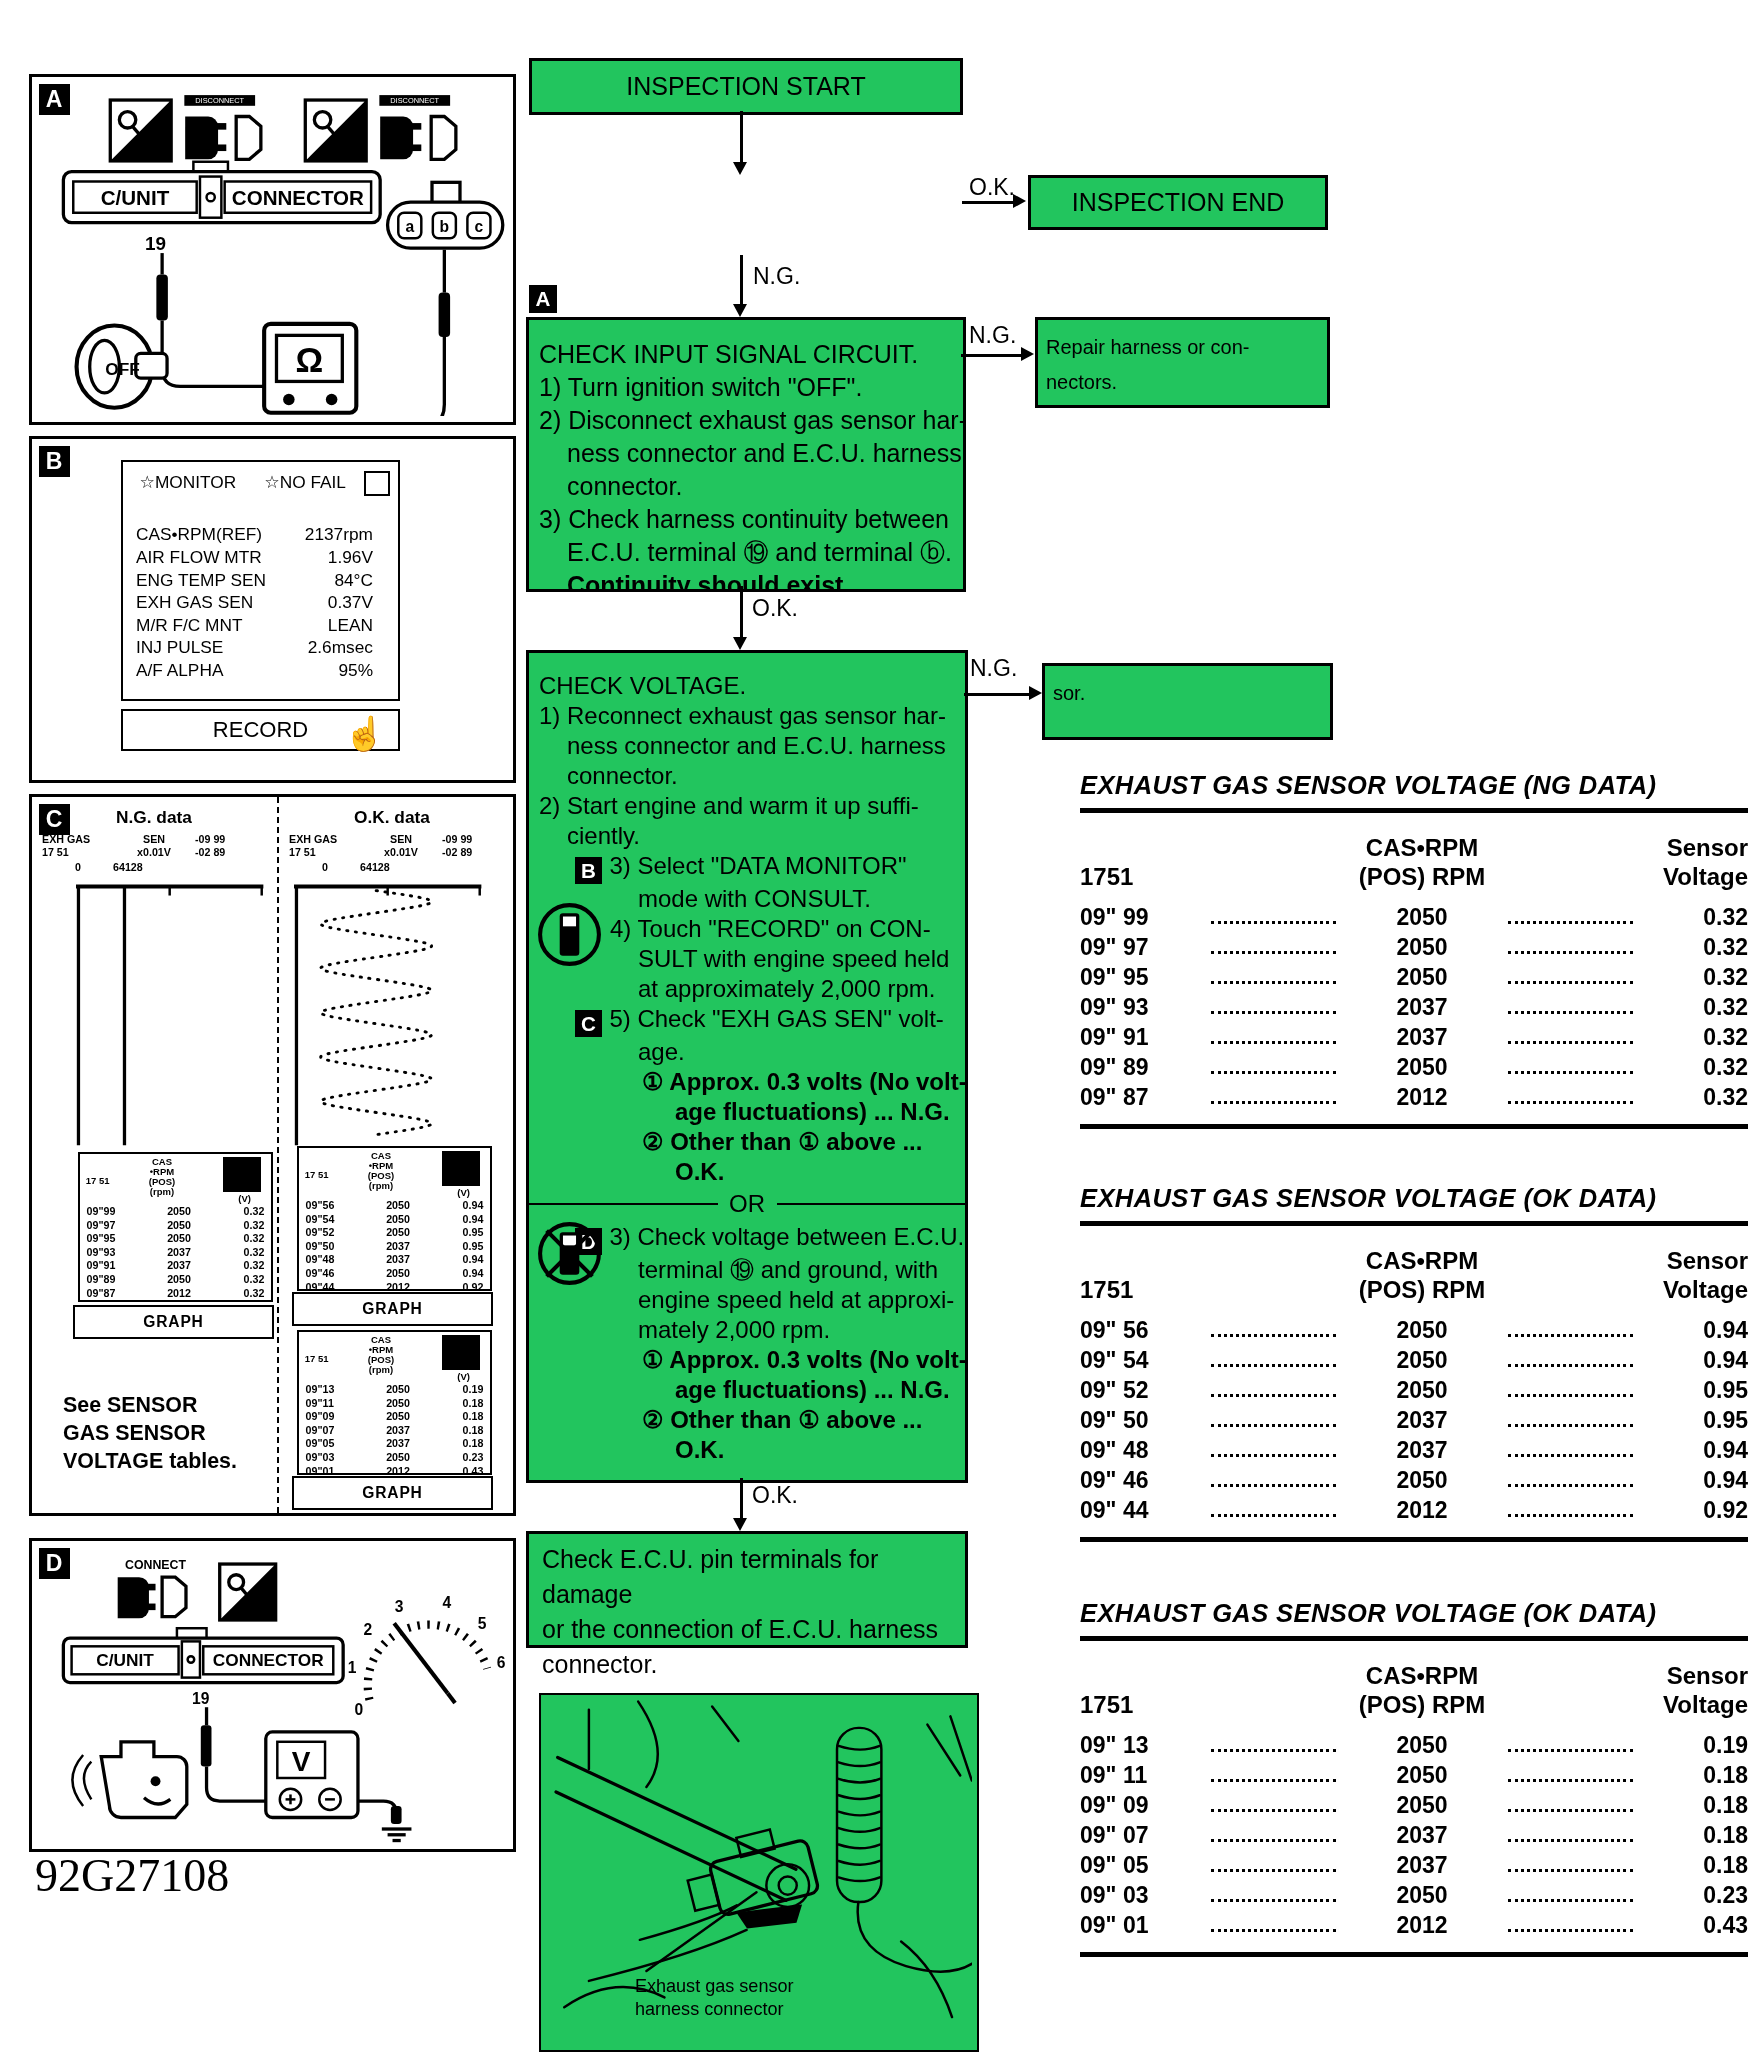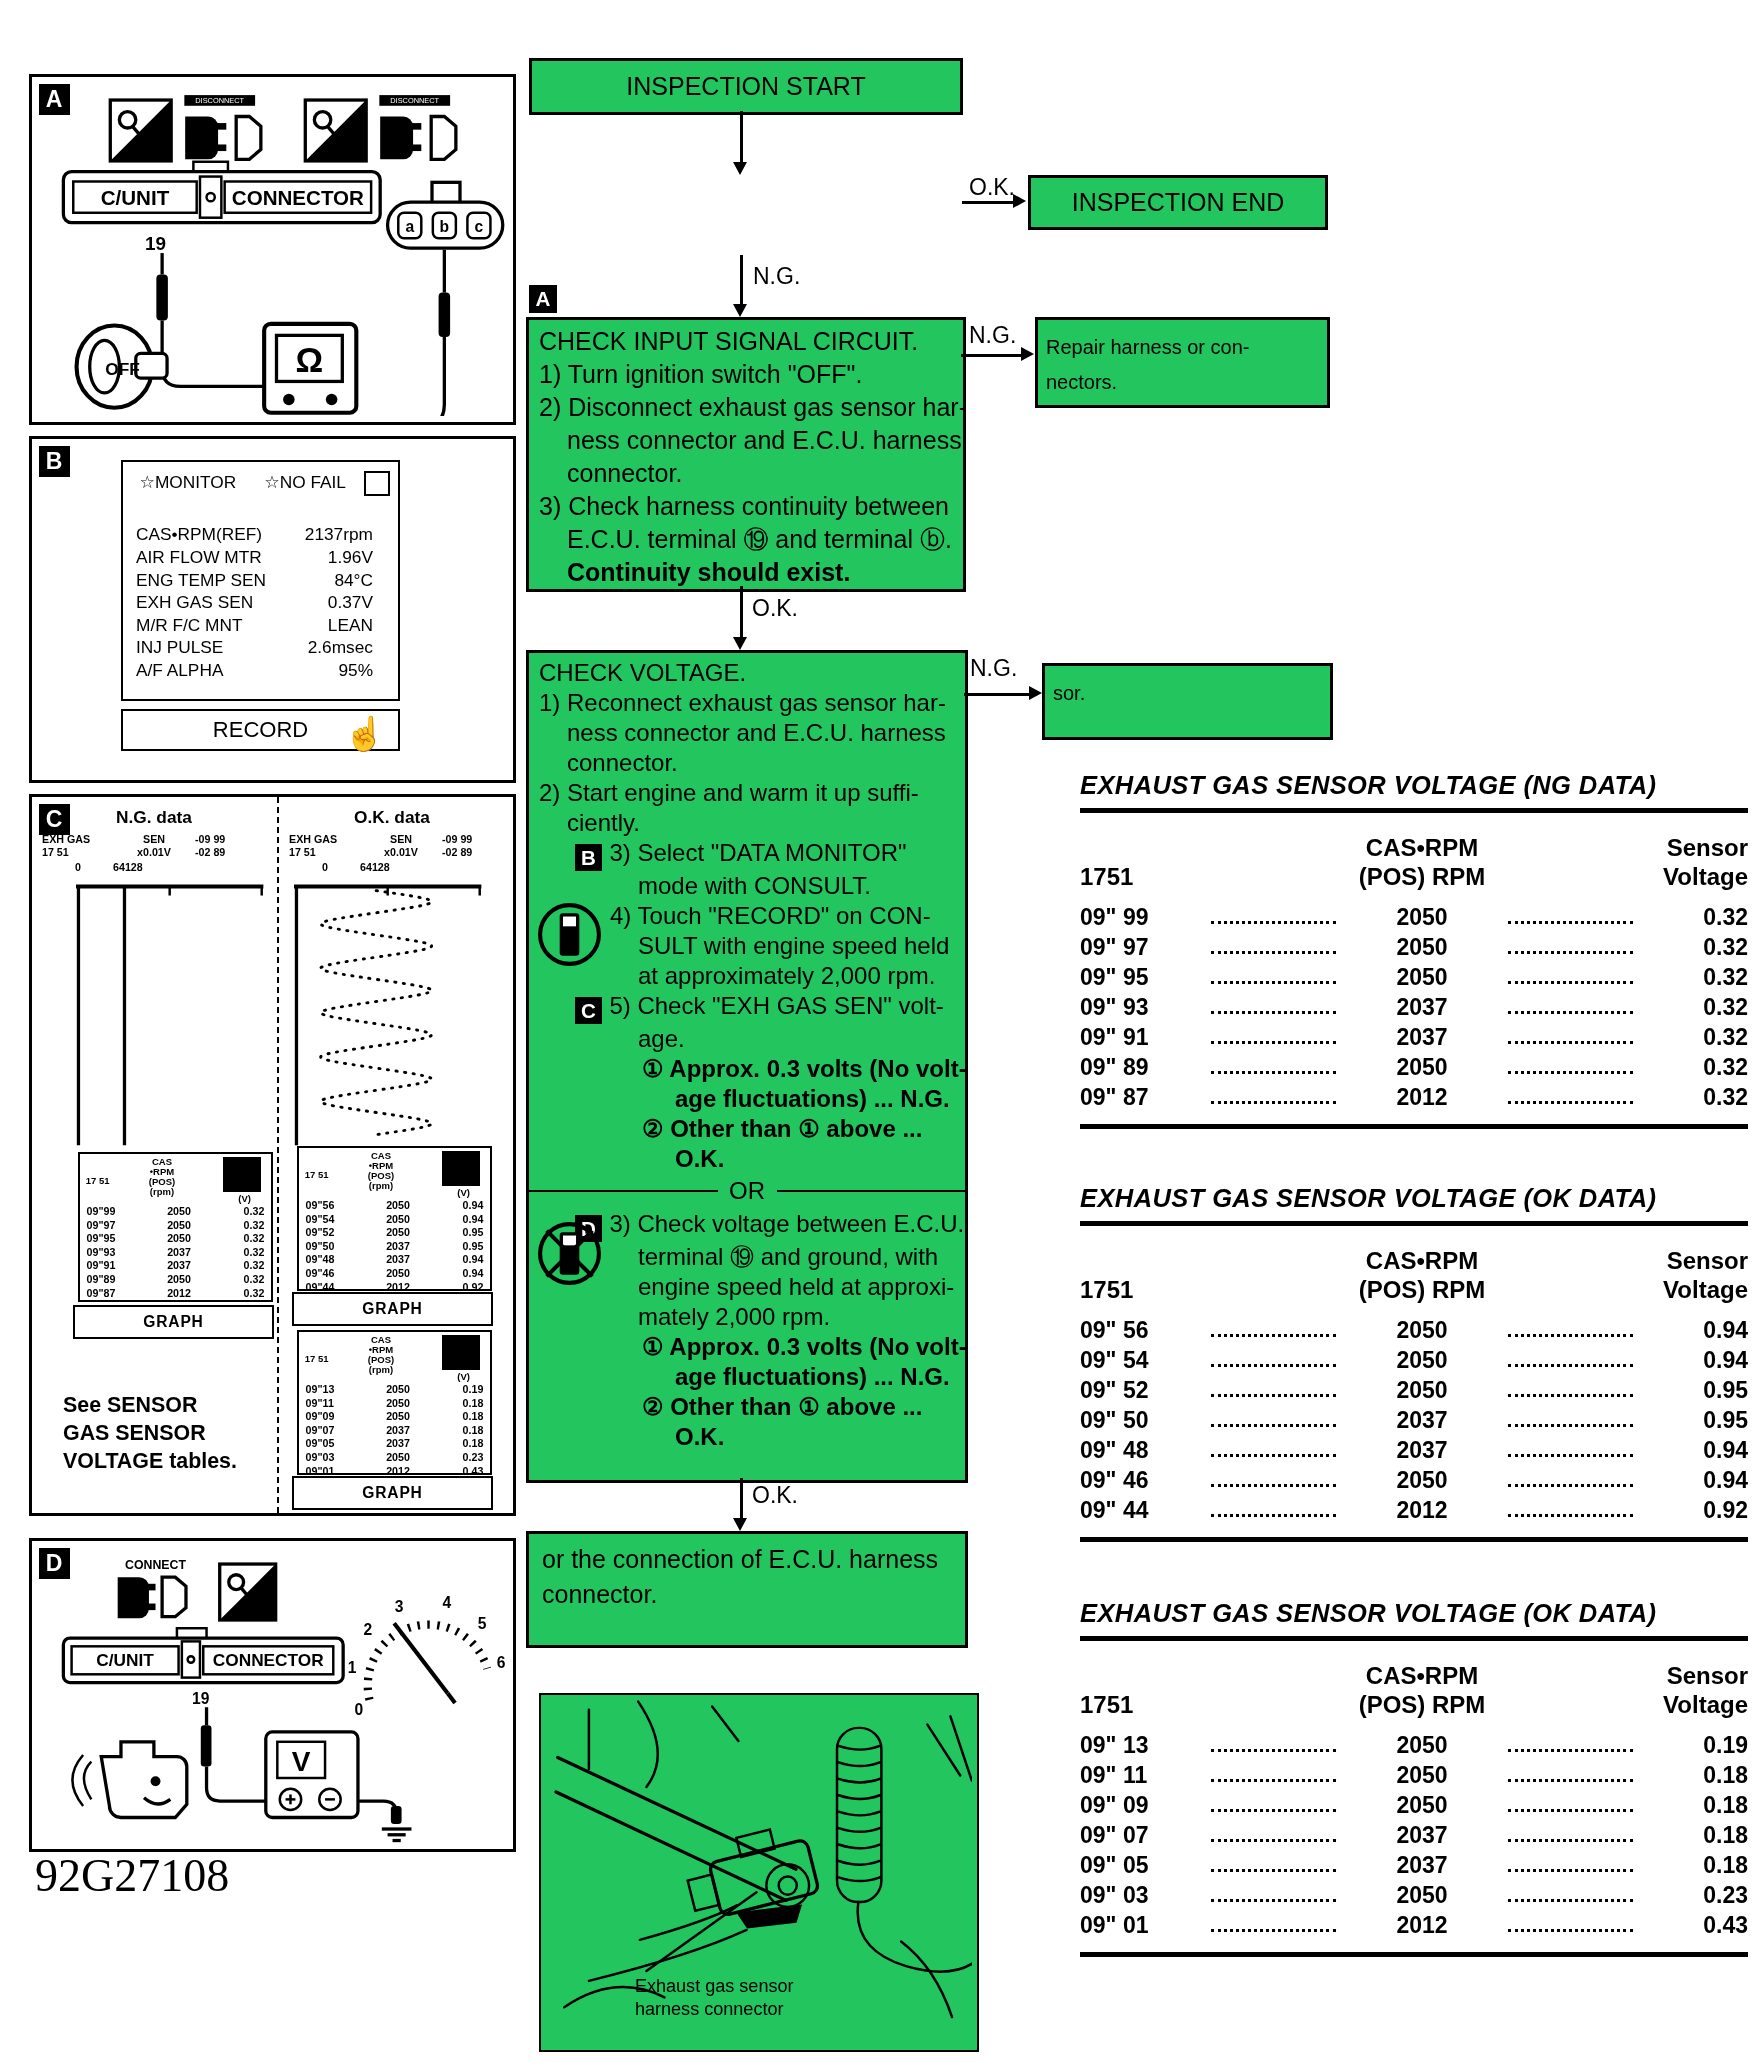--- a/index.html
+++ b/index.html
@@ -36,21 +36,21 @@
   .fc-label{position:absolute;font-size:23px}
   .fc-marker{position:absolute;width:28px;height:28px;background:#000;color:#fff;font-weight:bold;
     font-size:20.6px;display:flex;align-items:center;justify-content:center}
 
   .arr-v{position:absolute;width:2.5px;background:#000}
   .arr-v::after{content:"";position:absolute;left:-6.6px;bottom:-13px;border:7.4px solid transparent;border-bottom:0;border-top:13px solid #000}
   .arr-h{position:absolute;height:2.5px;background:#000}
   .arr-h::after{content:"";position:absolute;top:-6.6px;right:-13px;border:7.4px solid transparent;border-right:0;border-left:13px solid #000}
 
   
-  .steps{position:absolute;inset:0;padding-top:5px;overflow:hidden}
+  .steps{position:absolute;inset:0;padding-top:18px;overflow:hidden}
   .steps .fl-line{white-space:nowrap}
   #fcInput .fl-line{font-size:25px;line-height:33px}
   #fcVoltage .fl-line{font-size:24px;line-height:30px}
   .fl-line.b{font-weight:bold}
   .l0{padding-left:10px}.l1{padding-left:38px}.lm{padding-left:46px}.ln{padding-left:81px}
   .l2{padding-left:109px}.lc{padding-left:113px}.lcc{padding-left:146px}
   .sq-marker{display:inline-block;width:27px;height:27px;background:#000;color:#fff;font-weight:bold;
     font-size:20.6px;text-align:center;line-height:27px;margin-right:7.4px;vertical-align:-4.1px}
   .or-row{display:flex;align-items:center;margin:3.3px 0}
   .or-line{flex:1;border-top:2.5px solid #000}
@@ -649,20 +649,21 @@
   <div class="fc-box" id="fcReplace">
     <div class="fc-lines">
         <div>sor.</div>
       </div>
   </div>
 
   <div class="fc-label" style="left:752px;top:1482px">O.K.</div>
   <div class="arr-v" style="left:740px;top:1478px;height:40px"></div>
   <div class="fc-box" id="fcEcu">
     <div class="fc-lines">
+        <div>Check E.C.U. pin terminals for damage</div>
         <div>or the connection of E.C.U. harness</div>
         <div>connector.</div>
       </div>
   </div>
 
   <div class="fc-box" id="fcIllus">
     <svg width="431" height="350" viewBox="0 0 524 426" style="font-size:30px">
       <g fill="none" stroke="#000" stroke-width="3" stroke-linecap="round">
         <path d="M18,118 L298,250" stroke-width="4"></path>
         <path d="M20,76 L310,212" stroke-width="4"></path>

